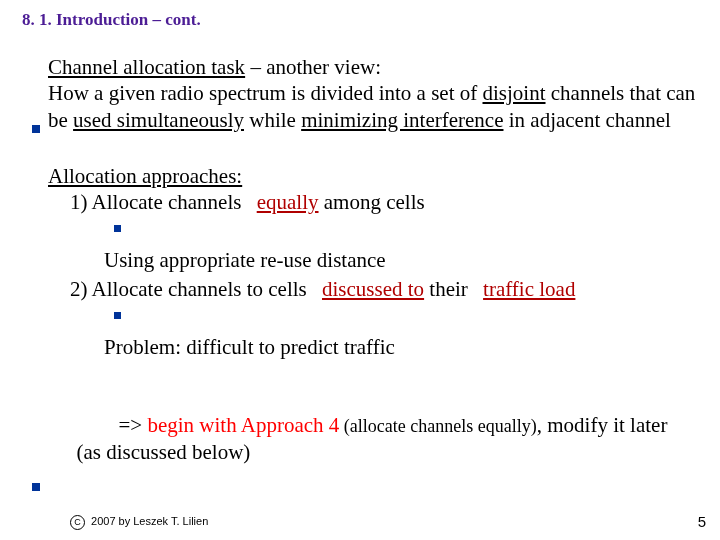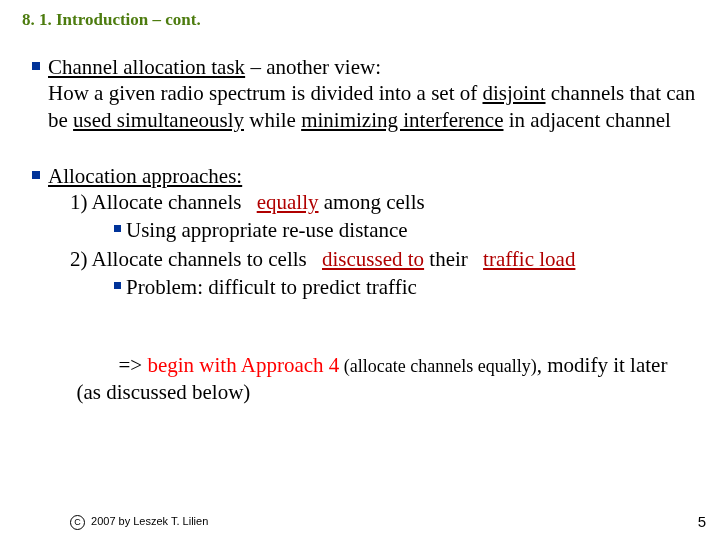--- a/index.html
+++ b/index.html
@@ -17,52 +17,54 @@
   width: 720px;
   height: 540px;
   box-sizing: border-box;
 }
 .title {
   position: absolute;
   top: 10px;
   left: 22px;
   font-size: 17px;
   font-weight: bold;
-  color: #4d7c0f;
+  color: #4c1d95;
 }
 .content {
   position: absolute;
   top: 54px;
   left: 22px;
   right: 22px;
 }
 .b1 {
   display: flex;
   font-size: 21px;
   line-height: 1.25;
   margin-bottom: 30px;
+  align-items: flex-end;
 }
 .b1 .sq {
   width: 26px;
   flex: 0 0 26px;
   padding-top: 8px;
 }
 .b1 .sq .box {
   width: 8px; height: 8px;
   background: #003399;
   margin-left: 10px;
 }
 .inner {
   padding-left: 22px;
 }
 .b2 {
   display: flex;
   font-size: 21px;
   line-height: 1.25;
   margin: 2px 0;
+  flex-direction: column;
 }
 .b2 .sq {
   width: 22px;
   flex: 0 0 22px;
   padding-top: 8px;
 }
 .b2 .sq .box {
   width: 7px; height: 7px;
   background: #003399;
   margin-left: 10px;

